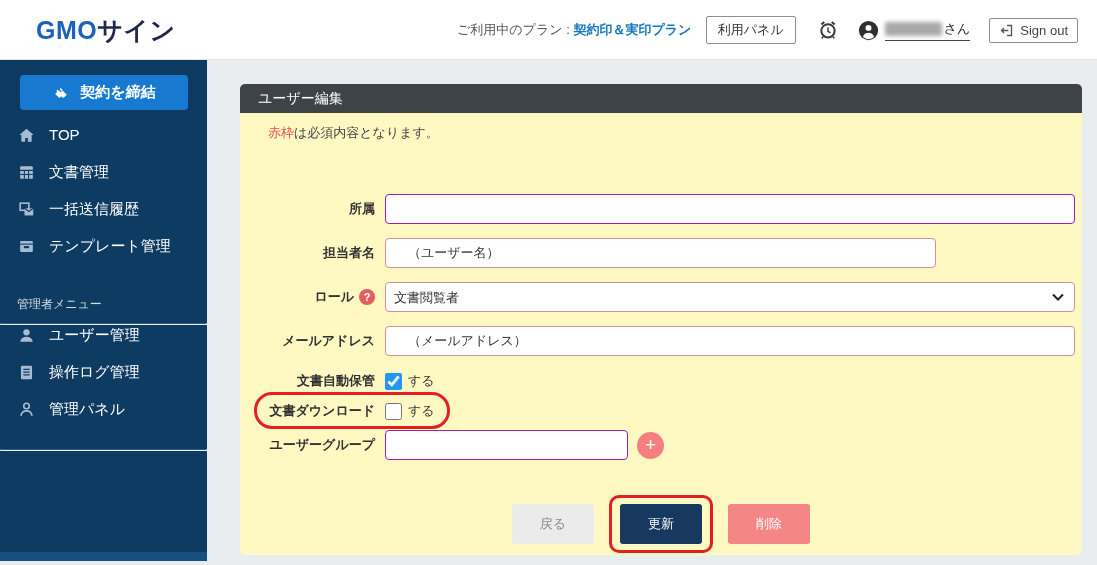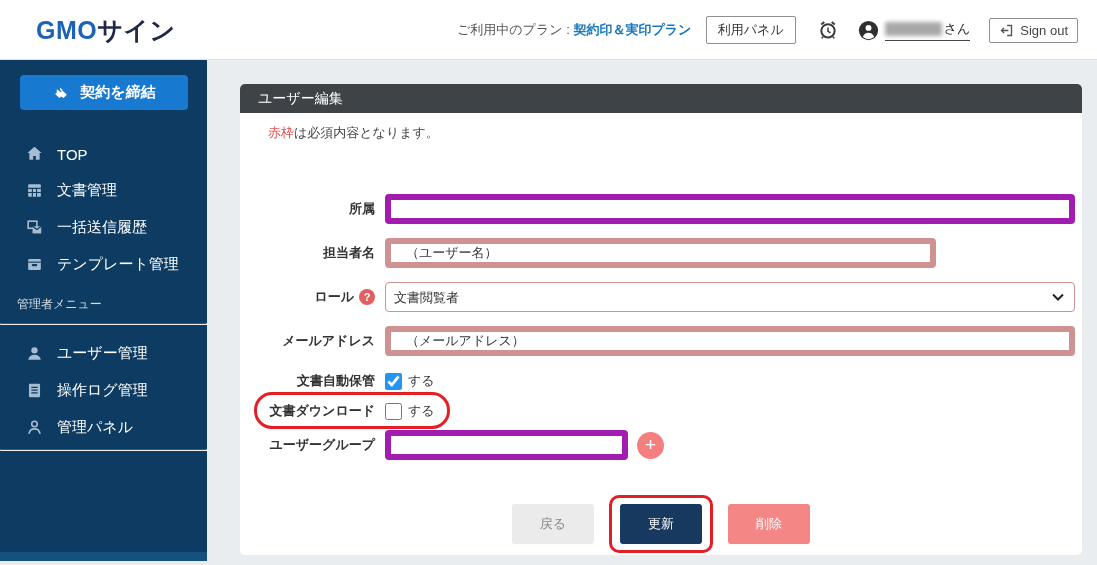--- a/index.html
+++ b/index.html
@@ -25,43 +25,43 @@
   .signout-btn { margin-left:19px; background:#fff; border:1px solid #8f8f8f; border-radius:2px;
                  font-size:13px; color:#444; padding:4px 9px; display:flex; align-items:center; gap:6px;
                  cursor:pointer; font-family:inherit; }
 
   
   .sidebar { position:absolute; top:60px; left:0; bottom:4px; width:207px; background:#0d3b62; }
   .cta { display:flex; align-items:center; justify-content:center; gap:9px; width:168px; height:35px;
          margin:15px auto 0; background:#1779d0; border:none; border-radius:4px; color:#fff;
          font-size:15px; font-weight:bold; cursor:pointer; font-family:inherit; }
   .nav { margin-top:16px; }
-  .nav-item { display:flex; align-items:flex-end; height:37px; padding-left:25px; gap:13px;
+  .nav-item { display:flex; align-items:flex-start; height:37px; padding-left:17px; gap:13px;
               color:#fff; font-size:15px; cursor:pointer; }
   .nav-icon { width:19px; height:19px; display:flex; flex-shrink:0; }
   .section-label { margin:22px 0 10px; padding-left:17px; font-size:12px; color:#d4dde6; }
   .side-divider { border-top:1px solid #2e5b86; margin:0; }
   .nav2 { margin-top:1px; }
   .side-bottom-strip { position:absolute; bottom:0; left:0; right:0; height:9px; background:#15517e; }
 
   
   .main { position:absolute; top:60px; left:207px; right:0; bottom:0; background:#e9edf0; }
-  .panel { position:absolute; top:24px; left:33px; right:15px; height:471px; background:#ffffff; border-radius:5px; }
+  .panel { position:absolute; top:24px; left:33px; right:15px; height:471px; background:#fef9c3; border-radius:5px; }
   .panel-title { height:29px; line-height:29px; background:#3e4348; border-radius:5px 5px 0 0;
                  color:#fff; font-size:14px; padding-left:18px; }
   .note { margin:11px 0 0 28px; font-size:13px; color:#444; }
   .note-red { color:#e05252; }
 
   .form { margin-top:52px; }
   .frow { display:flex; align-items:center; margin-bottom:14px; }
   .frow-check { margin-bottom:8px; height:22px; position:relative; }
   .flabel { width:135px; flex-shrink:0; text-align:right; font-size:13px; font-weight:bold; color:#333;
             display:flex; justify-content:flex-end; align-items:center; gap:5px; }
   .fctrl { margin-left:10px; flex:1; display:flex; align-items:center; position:relative; }
-  .tinput { height:30px; border:6px solid #a21caf; border-radius:4px; font-size:13px; padding:0 15px;
+  .tinput { height:30px; border:1px solid #a21caf; border-radius:4px; font-size:13px; padding:0 22px;
             color:#333; font-family:inherit; background:#fff; }
   .tinput.req, .sel.req { border-color:#cf9292; }
   .w-full { flex:1; margin-right:7px; }
   .w-name { width:551px; }
   .w-group { width:243px; }
   .selwrap { flex:1; margin-right:7px; position:relative; }
   .sel { width:100%; height:30px; border:1px solid #c9c9c9; border-radius:4px; font-size:13px;
          padding:0 26px 0 8px; color:#333; background:#fff; appearance:none; -webkit-appearance:none;
          font-family:inherit; cursor:pointer; }
   .chevron { position:absolute; right:11px; top:11px; pointer-events:none; display:flex; }

